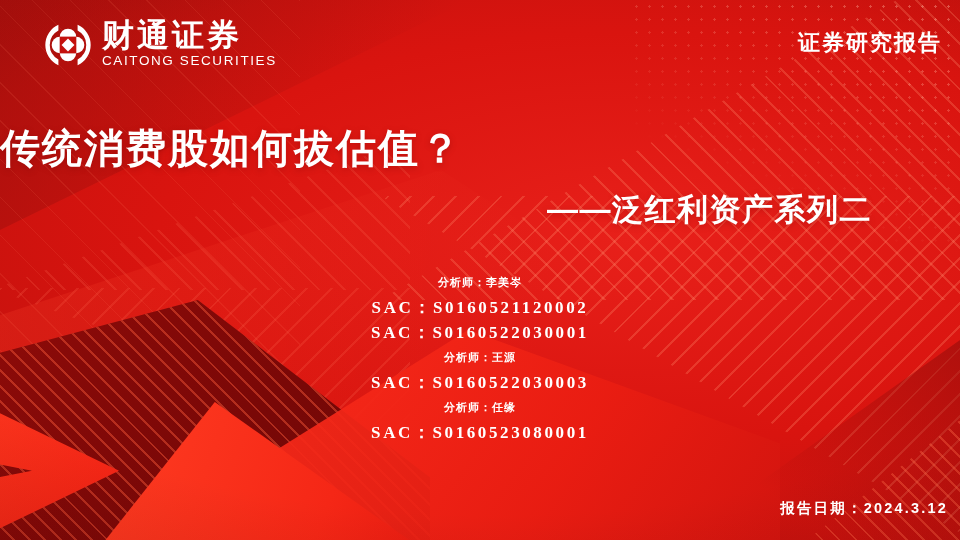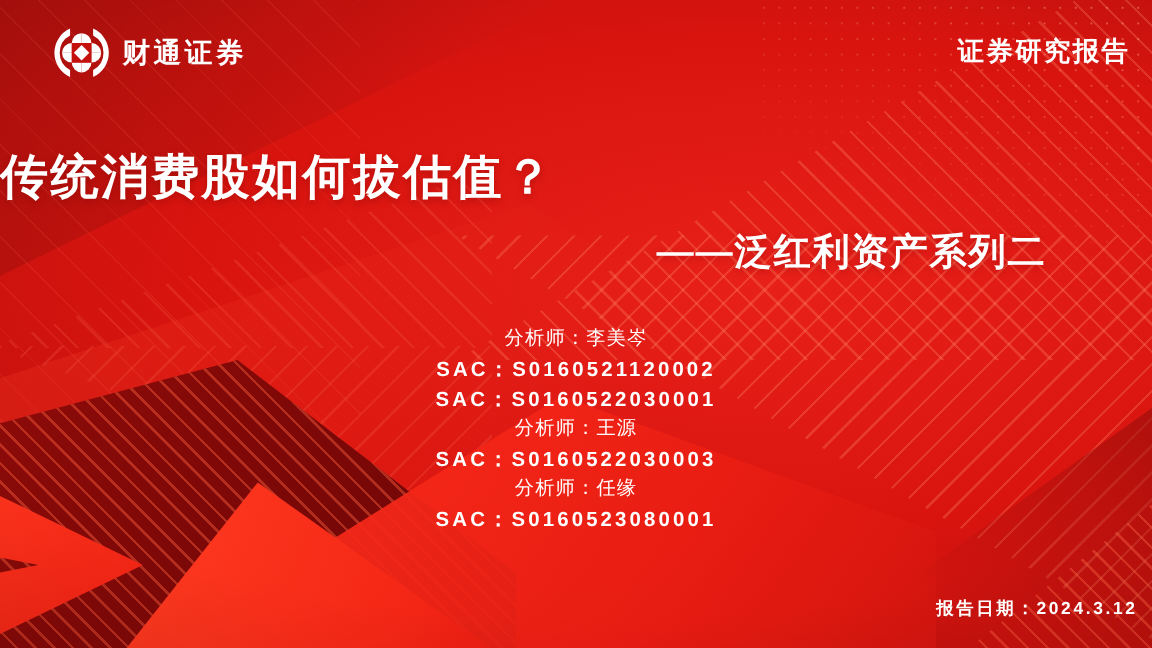--- a/index.html
+++ b/index.html
@@ -127,21 +127,21 @@
   }
 
   
   .content{ position:relative; width:100%; height:100%; }
 
   
   .logo{ position:absolute; left:44px; top:20px; display:flex; align-items:center; gap:10px; }
   .logo-mark{ width:48px; height:48px; flex:0 0 48px; }
   .logo-text{ display:flex; flex-direction:column; justify-content:center; }
   .logo-cn{
-    font-size:23px; line-height:30px; color:#fff; font-weight:700;
+    font-size:32px; line-height:30px; color:#fff; font-weight:700;
     letter-spacing:3px;
     font-family:"Liberation Sans","DejaVu Sans",sans-serif;
   }
   .logo-en{
     font-size:13.5px; line-height:16px; color:#fff; font-weight:400;
     letter-spacing:1.6px; margin-top:3px;
   }
 
   
   .hdr-label{
@@ -164,25 +164,25 @@
     letter-spacing:1.5px;
     text-shadow:0 2px 6px rgba(120,6,4,.35);
   }
 
   
   .analysts{
     position:absolute; left:0; right:0; top:270px;
     text-align:center; color:#fff;
   }
   .an-name{
-    font-size:16px; line-height:25px; font-weight:400; letter-spacing:1px;
+    font-size:11px; line-height:25px; font-weight:700; letter-spacing:1px;
   }
   .an-sac{
     font-size:17px; line-height:25px; font-weight:700; letter-spacing:2.6px;
-    font-family:Liberation Sans, sans-serif;
+    font-family:Liberation Serif, serif;
   }
 
   
   .date{
     position:absolute; right:12px; bottom:22px;
     font-size:14.5px; line-height:20px; color:#fff; font-weight:700;
     letter-spacing:2.2px;
   }
 </style>
 </head>
@@ -224,20 +224,21 @@
         <path d="M16 50 A17 17 0 0 0 33 67 L33 50 Z" fill="#ffffff"></path>
         <path d="M16 50 A17 17 0 0 1 33 33 L33 50 Z" fill="#ffffff"></path>
         <path d="M84 50 A17 17 0 0 1 67 67 L67 50 Z" fill="#ffffff"></path>
         <path d="M84 50 A17 17 0 0 0 67 33 L67 50 Z" fill="#ffffff"></path>
 
         <rect x="33" y="33" width="34" height="34" fill="#c4110d"></rect>
         <rect x="40.5" y="40.5" width="19" height="19" transform="rotate(45 50 50)" fill="#ffffff"></rect>
       </svg>
       <div class="logo-text">
         <div class="logo-cn">财通证券</div>
+        <div class="logo-en">CAITONG SECURITIES</div>
       </div>
     </div>
 
     <div class="hdr-label">证券研究报告</div>
 
     <div class="title">传统消费股如何拔估值？</div>
     <div class="subtitle">——泛红利资产系列二</div>
 
     <div class="analysts">
       <div class="an-name">分析师：李美岑</div>

